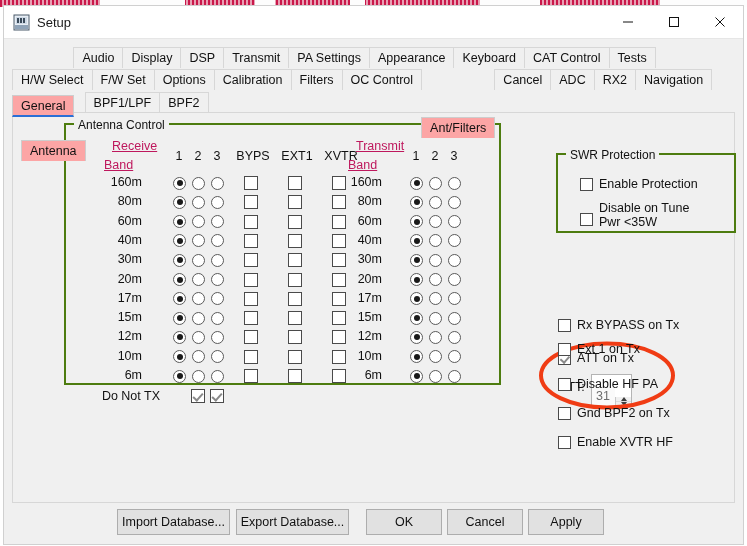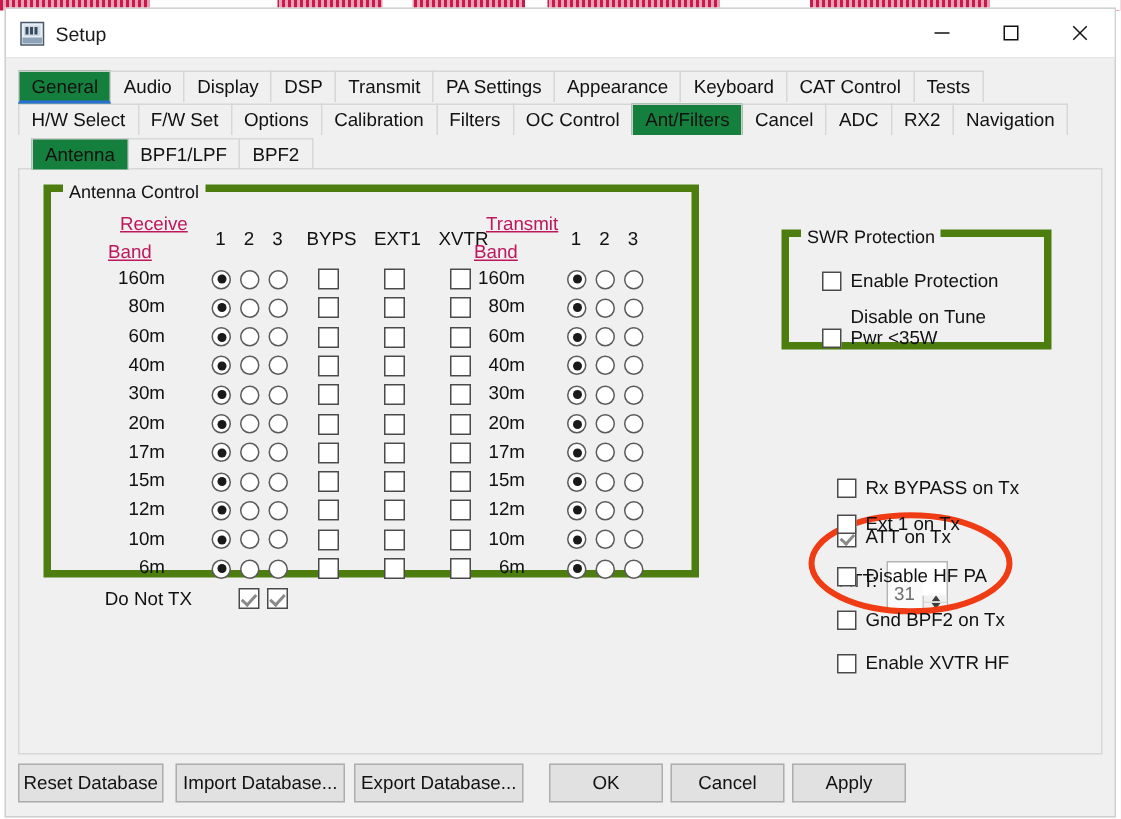--- a/index.html
+++ b/index.html
@@ -99,46 +99,48 @@
     border: 1px solid #d7d7d7;
     border-bottom: none;
     box-sizing: border-box;
     vertical-align: top;
     color: #111;
     cursor: default;
     margin-right: -1px;
     font-family: "Liberation Sans", sans-serif;
   }
   .tab.selected {
-    background: #15803d;
+    background: #fca5a5;
     border-color: #cdcdcd;
     position: relative;
     z-index: 3;
+    margin-top: 48px;
   }
   #tabrow1 .tab.selected {
     border-bottom: 2px solid #2a6fd6;
     height: 22px;
     line-height: 20px;
   }
 
   
   #panel {
     position: absolute;
     left: 8px; top: 106px;
     width: 723px; height: 391px;
     background: #f0f0f0;
     border: 1px solid #d7d7d7;
     box-sizing: border-box;
   }
 
   
   .groupbox {
     position: absolute;
-    border: 5px solid #4d7c0f;
-    box-sizing: border-box;
+    border: 2px solid #4d7c0f;
+    box-sizing: border-box;
+    margin-left: 35px;
   }
   .group-title {
     position: absolute;
     top: -7px; left: 8px;
     background: #f0f0f0;
     padding: 0 4px;
     font-size: 12px;
     color: #111;
     white-space: nowrap;
   }
@@ -208,21 +210,21 @@
     width: 4px; height: 8px;
     border: solid #8a8a8a;
     border-width: 0 2px 2px 0;
     transform: rotate(42deg);
   }
 
   
   .chk-row {
     position: absolute;
     display: flex;
-    align-items: flex-end;
+    align-items: center;
   }
   .chk-box {
     width: 13px; height: 13px;
     border: 1px solid #4a4a4a;
     background: #fff;
     box-sizing: border-box;
     position: relative;
     flex: 0 0 auto;
     margin-top: 1px;
   }
@@ -578,21 +580,20 @@
         </div>
         <div class="chk-row" style="left: 545px; top: 322px;">
           <span class="chk-box"></span>
           <span class="chk-label">Enable XVTR HF</span>
         </div>
       </div>
 
   </div>
 
   <div id="buttonbar">
-    <div class="btn" id="btn-reset">Reset Database</div>
     <div class="btn" id="btn-import">Import Database...</div>
     <div class="btn" id="btn-export">Export Database...</div>
     <div class="btn" id="btn-cancel">Cancel</div>
     <div class="btn" id="btn-ok">OK</div>
     <div class="btn" id="btn-apply">Apply</div>
   </div>
 
 </div>
 
 </body></html>

